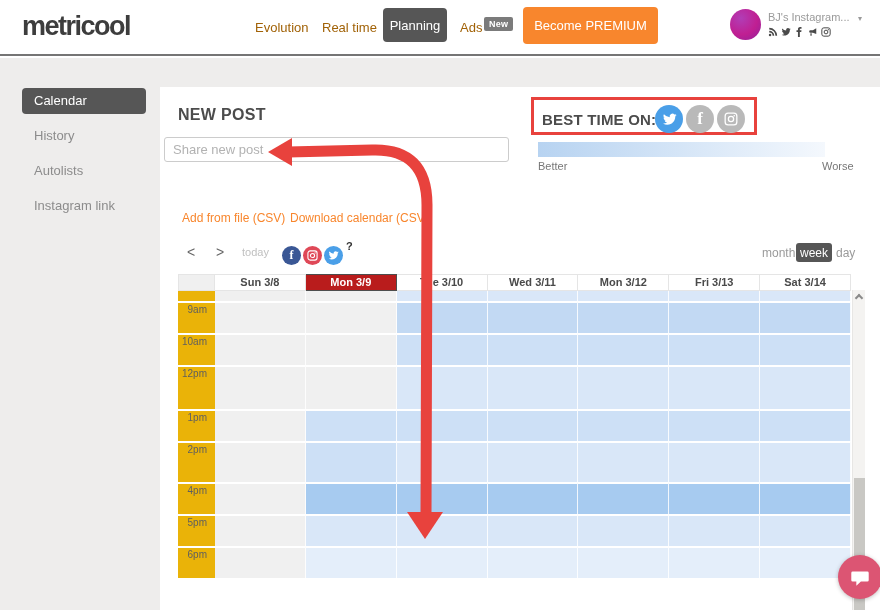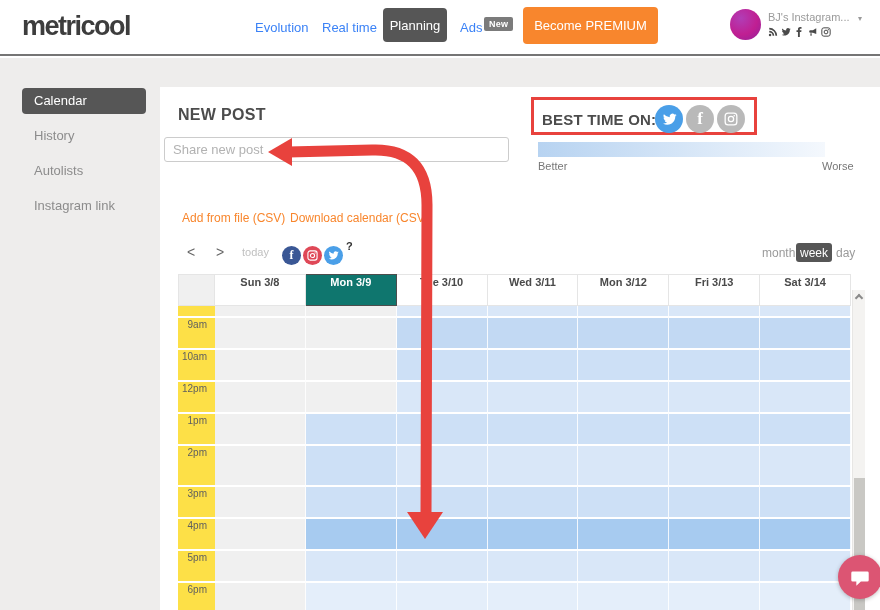--- a/index.html
+++ b/index.html
@@ -3,21 +3,21 @@
 <meta charset="utf-8">
 <style>
   * { margin:0; padding:0; box-sizing:border-box; }
   html,body { background:#fff; }
   body { font-family:"Liberation Sans", sans-serif; }
   #app { position:relative; width:880px; height:610px; overflow:hidden; background:#fff; }
 
   
   .header { position:absolute; left:0; top:0; width:880px; height:56px; background:#fff; border-bottom:2px solid #757575; }
   .logo { position:absolute; left:22px; top:11px; font-size:27px; font-weight:bold; color:#3d3d3d; letter-spacing:-1.5px; cursor:pointer; }
-  .nav-item { position:absolute; top:20px; font-size:13px; color:#3b82f6; cursor:pointer; }
+  .nav-item { position:absolute; top:20px; font-size:13px; color:#a16207; cursor:pointer; }
   .nav-evolution { left:255px; }
   .nav-realtime  { left:322px; }
   .nav-planning  { position:absolute; left:383px; top:8px; width:64px; height:34px; background:var(--dark); color:#fff; font-size:13px; border-radius:4px; display:flex; align-items:center; justify-content:center; cursor:pointer; }
   .nav-ads { left:460px; }
   .ads-badge { position:absolute; left:484px; top:17px; background:#7b7b7b; color:#fff; font-size:9px; font-weight:bold; padding:2px 5px 2px; border-radius:2px; letter-spacing:.3px; }
   .premium-btn { position:absolute; left:523px; top:7px; width:135px; height:37px; background:var(--orange); color:#fff; font-size:13px; border:none; border-radius:4px; cursor:pointer; font-family:inherit; }
   .account { position:absolute; right:18px; top:7px; display:flex; align-items:flex-start; cursor:pointer; }
   .avatar { width:31px; height:31px; border-radius:50%; background:radial-gradient(circle at 35% 30%, #b13db6 0%, #c01f92 55%, #8f219c 100%); margin-right:7px; margin-top:2px; }
   .acct-name { font-size:11px; color:#9a9a9a; white-space:nowrap; }
   .acct-caret { font-size:8px; color:#9a9a9a; margin-left:4px; }
@@ -68,26 +68,26 @@
   .tbc-fb .fb-f { color:#fff; font-size:12px; font-weight:bold; font-family:"Liberation Serif", serif; }
   .tb-help { position:absolute; left:346px; top:240px; font-size:11px; font-weight:bold; color:#333; cursor:pointer; }
   .cal-title { position:absolute; left:380px; top:240px; width:290px; text-align:center; font-size:17px; font-weight:bold; color:#4a4a4a; }
   .view-month,.view-day { position:absolute; top:246px; font-size:12px; color:#9a9a9a; cursor:pointer; }
   .view-month { left:762px; }
   .view-day { left:836px; }
   .view-week { position:absolute; left:796px; top:243px; width:36px; height:19px; background:var(--dark); color:#fff; font-size:12px; border-radius:3px; display:flex; align-items:center; justify-content:center; cursor:pointer; }
 
   
   .calgrid { position:absolute; left:178px; top:274px; width:673px; height:336px; overflow:hidden; }
-  .cal-head { display:flex; height:32px; }
+  .cal-head { display:flex; height:17px; }
   .cal-head .timecell { width:37px; background:#f0f0f0; border:1px solid #e5e5e5; }
   .day-header { flex:1; background:#fff; border:1px solid #e5e5e5; border-left:none; font-size:11px; font-weight:bold; color:#4a4a4a; text-align:center; line-height:15px; white-space:nowrap; }
-  .day-header.active { background:#0f766e; color:#fff; border-color:#4d4d4d; }
+  .day-header.active { background:#b91c1c; color:#fff; border-color:#4d4d4d; }
   .cal-row { display:flex; }
-  .cal-row .timecell { width:37px; background:#fde047; border-top:2px solid #fff; font-size:10px; color:#5f5f5f; text-align:right; padding:1px 8px 0 0; }
+  .cal-row .timecell { width:37px; background:#eab308; border-top:2px solid #fff; font-size:10px; color:#5f5f5f; text-align:right; padding:1px 8px 0 0; }
   .cal-row.partial .timecell { border-top:none; }
   .cal-cell { flex:1; border-top:2px solid #fff; border-right:1px solid rgba(255,255,255,.85); cursor:pointer; }
   .cal-row.partial .cal-cell { border-top:none; }
 
   
   .scrollbar { position:absolute; left:852px; top:290px; width:13px; height:320px; background:#f4f3f1; border-left:1px solid #e7e6e4; cursor:pointer; }
   .scroll-up { position:absolute; left:3px; top:5px; width:6px; height:6px; border-left:2px solid #8a8a8a; border-top:2px solid #8a8a8a; transform:rotate(45deg); }
   .scroll-thumb { position:absolute; left:1px; top:188px; width:11px; height:132px; background:#c9c8c4; cursor:grab; }
 
   
@@ -247,21 +247,21 @@
         <div class="cal-row" style="height: 32px;">
           <div class="timecell">10am</div>
           <div class="cal-cell" style="background: rgb(240, 240, 240);"></div>
           <div class="cal-cell" style="background: rgb(240, 240, 240);"></div>
           <div class="cal-cell" style="background: rgb(205, 224, 246);"></div>
           <div class="cal-cell" style="background: rgb(205, 224, 246);"></div>
           <div class="cal-cell" style="background: rgb(205, 224, 246);"></div>
           <div class="cal-cell" style="background: rgb(205, 224, 246);"></div>
           <div class="cal-cell" style="background: rgb(205, 224, 246);"></div>
         </div>
-        <div class="cal-row" style="height: 32px;">
+        <div class="cal-row" style="height: 44px;">
           <div class="timecell">12pm</div>
           <div class="cal-cell" style="background: rgb(240, 240, 240);"></div>
           <div class="cal-cell" style="background: rgb(240, 240, 240);"></div>
           <div class="cal-cell" style="background: rgb(217, 231, 248);"></div>
           <div class="cal-cell" style="background: rgb(217, 231, 248);"></div>
           <div class="cal-cell" style="background: rgb(217, 231, 248);"></div>
           <div class="cal-cell" style="background: rgb(217, 231, 248);"></div>
           <div class="cal-cell" style="background: rgb(217, 231, 248);"></div>
         </div>
         <div class="cal-row" style="height: 32px;">
@@ -276,30 +276,20 @@
         </div>
         <div class="cal-row" style="height: 41px;">
           <div class="timecell">2pm</div>
           <div class="cal-cell" style="background: rgb(240, 240, 240);"></div>
           <div class="cal-cell" style="background: rgb(205, 224, 246);"></div>
           <div class="cal-cell" style="background: rgb(217, 231, 248);"></div>
           <div class="cal-cell" style="background: rgb(217, 231, 248);"></div>
           <div class="cal-cell" style="background: rgb(217, 231, 248);"></div>
           <div class="cal-cell" style="background: rgb(217, 231, 248);"></div>
           <div class="cal-cell" style="background: rgb(217, 231, 248);"></div>
-        </div>
-        <div class="cal-row" style="height: 32px;">
-          <div class="timecell">3pm</div>
-          <div class="cal-cell" style="background: rgb(240, 240, 240);"></div>
-          <div class="cal-cell" style="background: rgb(205, 224, 246);"></div>
-          <div class="cal-cell" style="background: rgb(205, 224, 246);"></div>
-          <div class="cal-cell" style="background: rgb(205, 224, 246);"></div>
-          <div class="cal-cell" style="background: rgb(205, 224, 246);"></div>
-          <div class="cal-cell" style="background: rgb(205, 224, 246);"></div>
-          <div class="cal-cell" style="background: rgb(205, 224, 246);"></div>
         </div>
         <div class="cal-row" style="height: 32px;">
           <div class="timecell">4pm</div>
           <div class="cal-cell" style="background: rgb(240, 240, 240);"></div>
           <div class="cal-cell" style="background: rgb(167, 203, 240);"></div>
           <div class="cal-cell" style="background: rgb(167, 203, 240);"></div>
           <div class="cal-cell" style="background: rgb(167, 203, 240);"></div>
           <div class="cal-cell" style="background: rgb(167, 203, 240);"></div>
           <div class="cal-cell" style="background: rgb(167, 203, 240);"></div>
           <div class="cal-cell" style="background: rgb(167, 203, 240);"></div>

